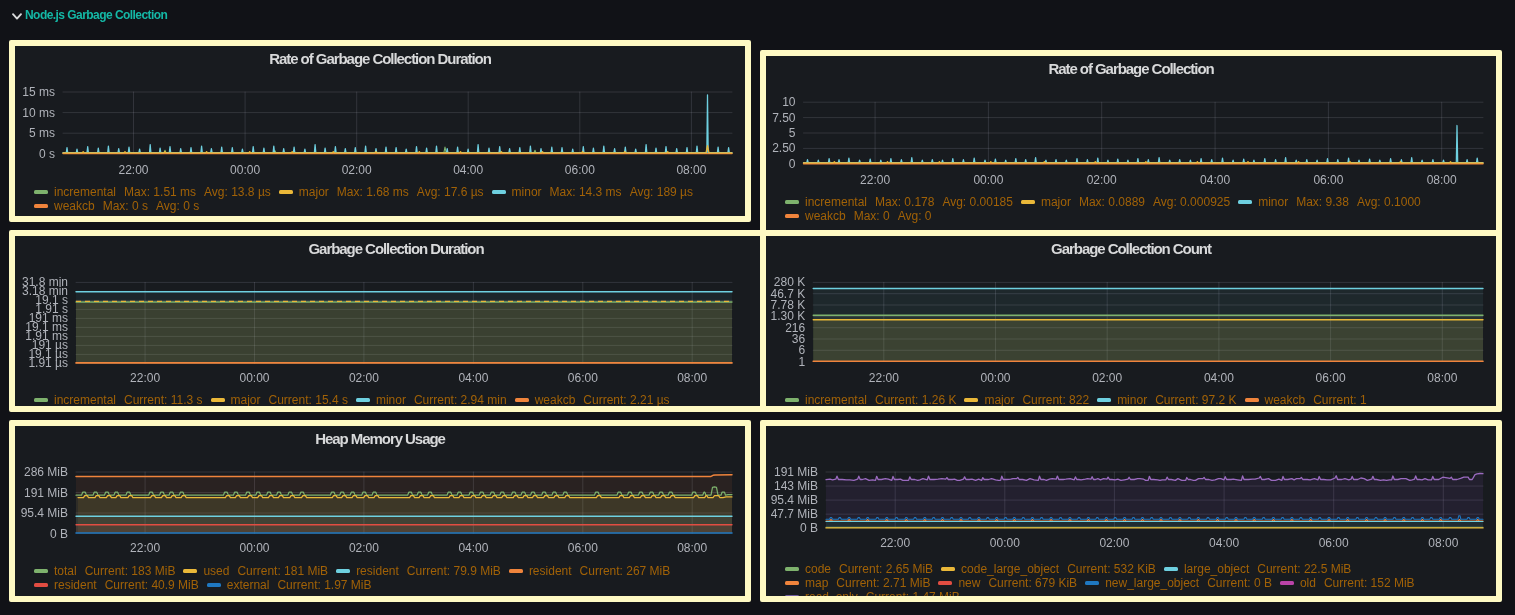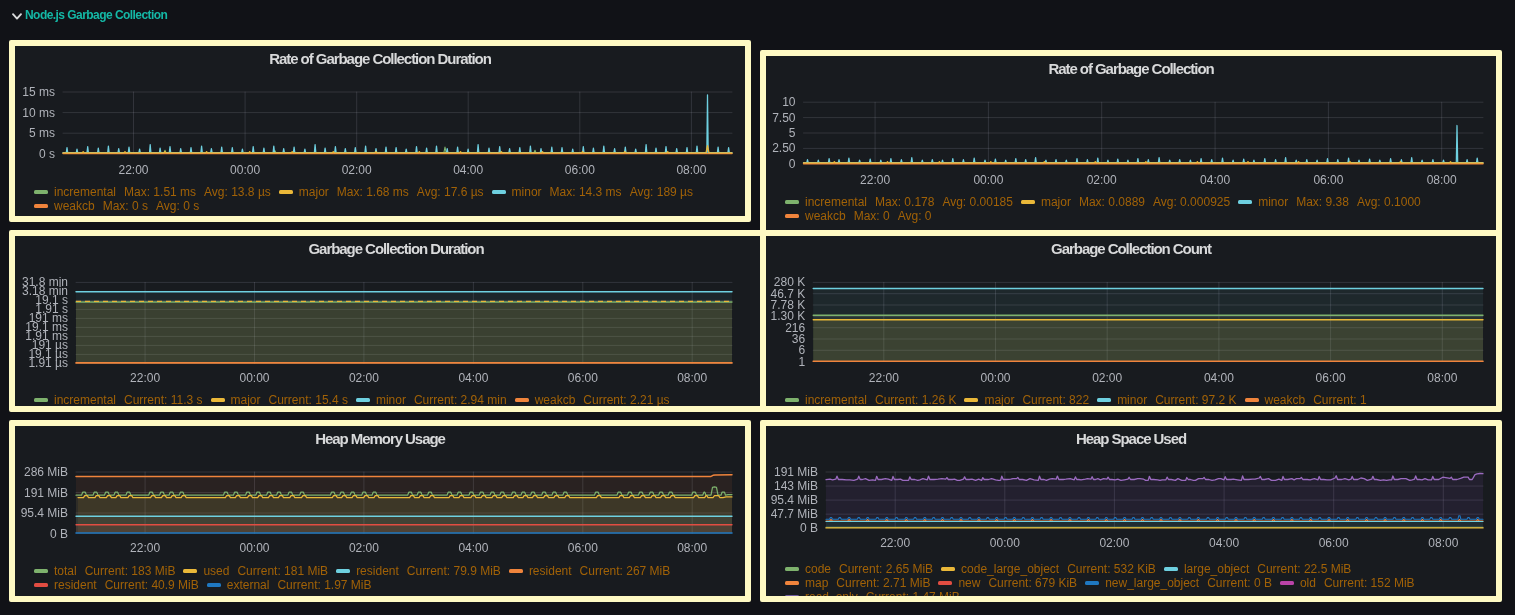--- a/index.html
+++ b/index.html
@@ -335,21 +335,20 @@
           </span>
           <span class="litem">
             <span class="lmark" style="background:#1F78C1"></span>
             <span>external</span>
             <span class="lstat">Current: 1.97 MiB</span>
           </span>
         </div>
       </div>
     </div>
 <div class="panel" style="left:760px;top:420px;width:742px;height:182px;">
-      <div class="ptitle">Heap Space Used</div>
       <svg width="742" height="182" viewBox="0 0 742 182">
         <path d="M60,46 L717,46" stroke="rgba(204,204,220,0.15)" stroke-width="1" fill="none" opacity="1" stroke-linejoin="round" stroke-linecap="round"></path>
         <path d="M60,60.05 L717,60.05" stroke="rgba(204,204,220,0.15)" stroke-width="1" fill="none" opacity="1" stroke-linejoin="round" stroke-linecap="round"></path>
         <path d="M60,74.1 L717,74.1" stroke="rgba(204,204,220,0.15)" stroke-width="1" fill="none" opacity="1" stroke-linejoin="round" stroke-linecap="round"></path>
         <path d="M60,88.15 L717,88.15" stroke="rgba(204,204,220,0.15)" stroke-width="1" fill="none" opacity="1" stroke-linejoin="round" stroke-linecap="round"></path>
         <path d="M129.2,46 L129.2,102.2" stroke="rgba(204,204,220,0.15)" stroke-width="1" fill="none" opacity="1" stroke-linejoin="round" stroke-linecap="round"></path>
         <path d="M238.8,46 L238.8,102.2" stroke="rgba(204,204,220,0.15)" stroke-width="1" fill="none" opacity="1" stroke-linejoin="round" stroke-linecap="round"></path>
         <path d="M348.4,46 L348.4,102.2" stroke="rgba(204,204,220,0.15)" stroke-width="1" fill="none" opacity="1" stroke-linejoin="round" stroke-linecap="round"></path>
         <path d="M458.1,46 L458.1,102.2" stroke="rgba(204,204,220,0.15)" stroke-width="1" fill="none" opacity="1" stroke-linejoin="round" stroke-linecap="round"></path>
         <path d="M567.7,46 L567.7,102.2" stroke="rgba(204,204,220,0.15)" stroke-width="1" fill="none" opacity="1" stroke-linejoin="round" stroke-linecap="round"></path>

